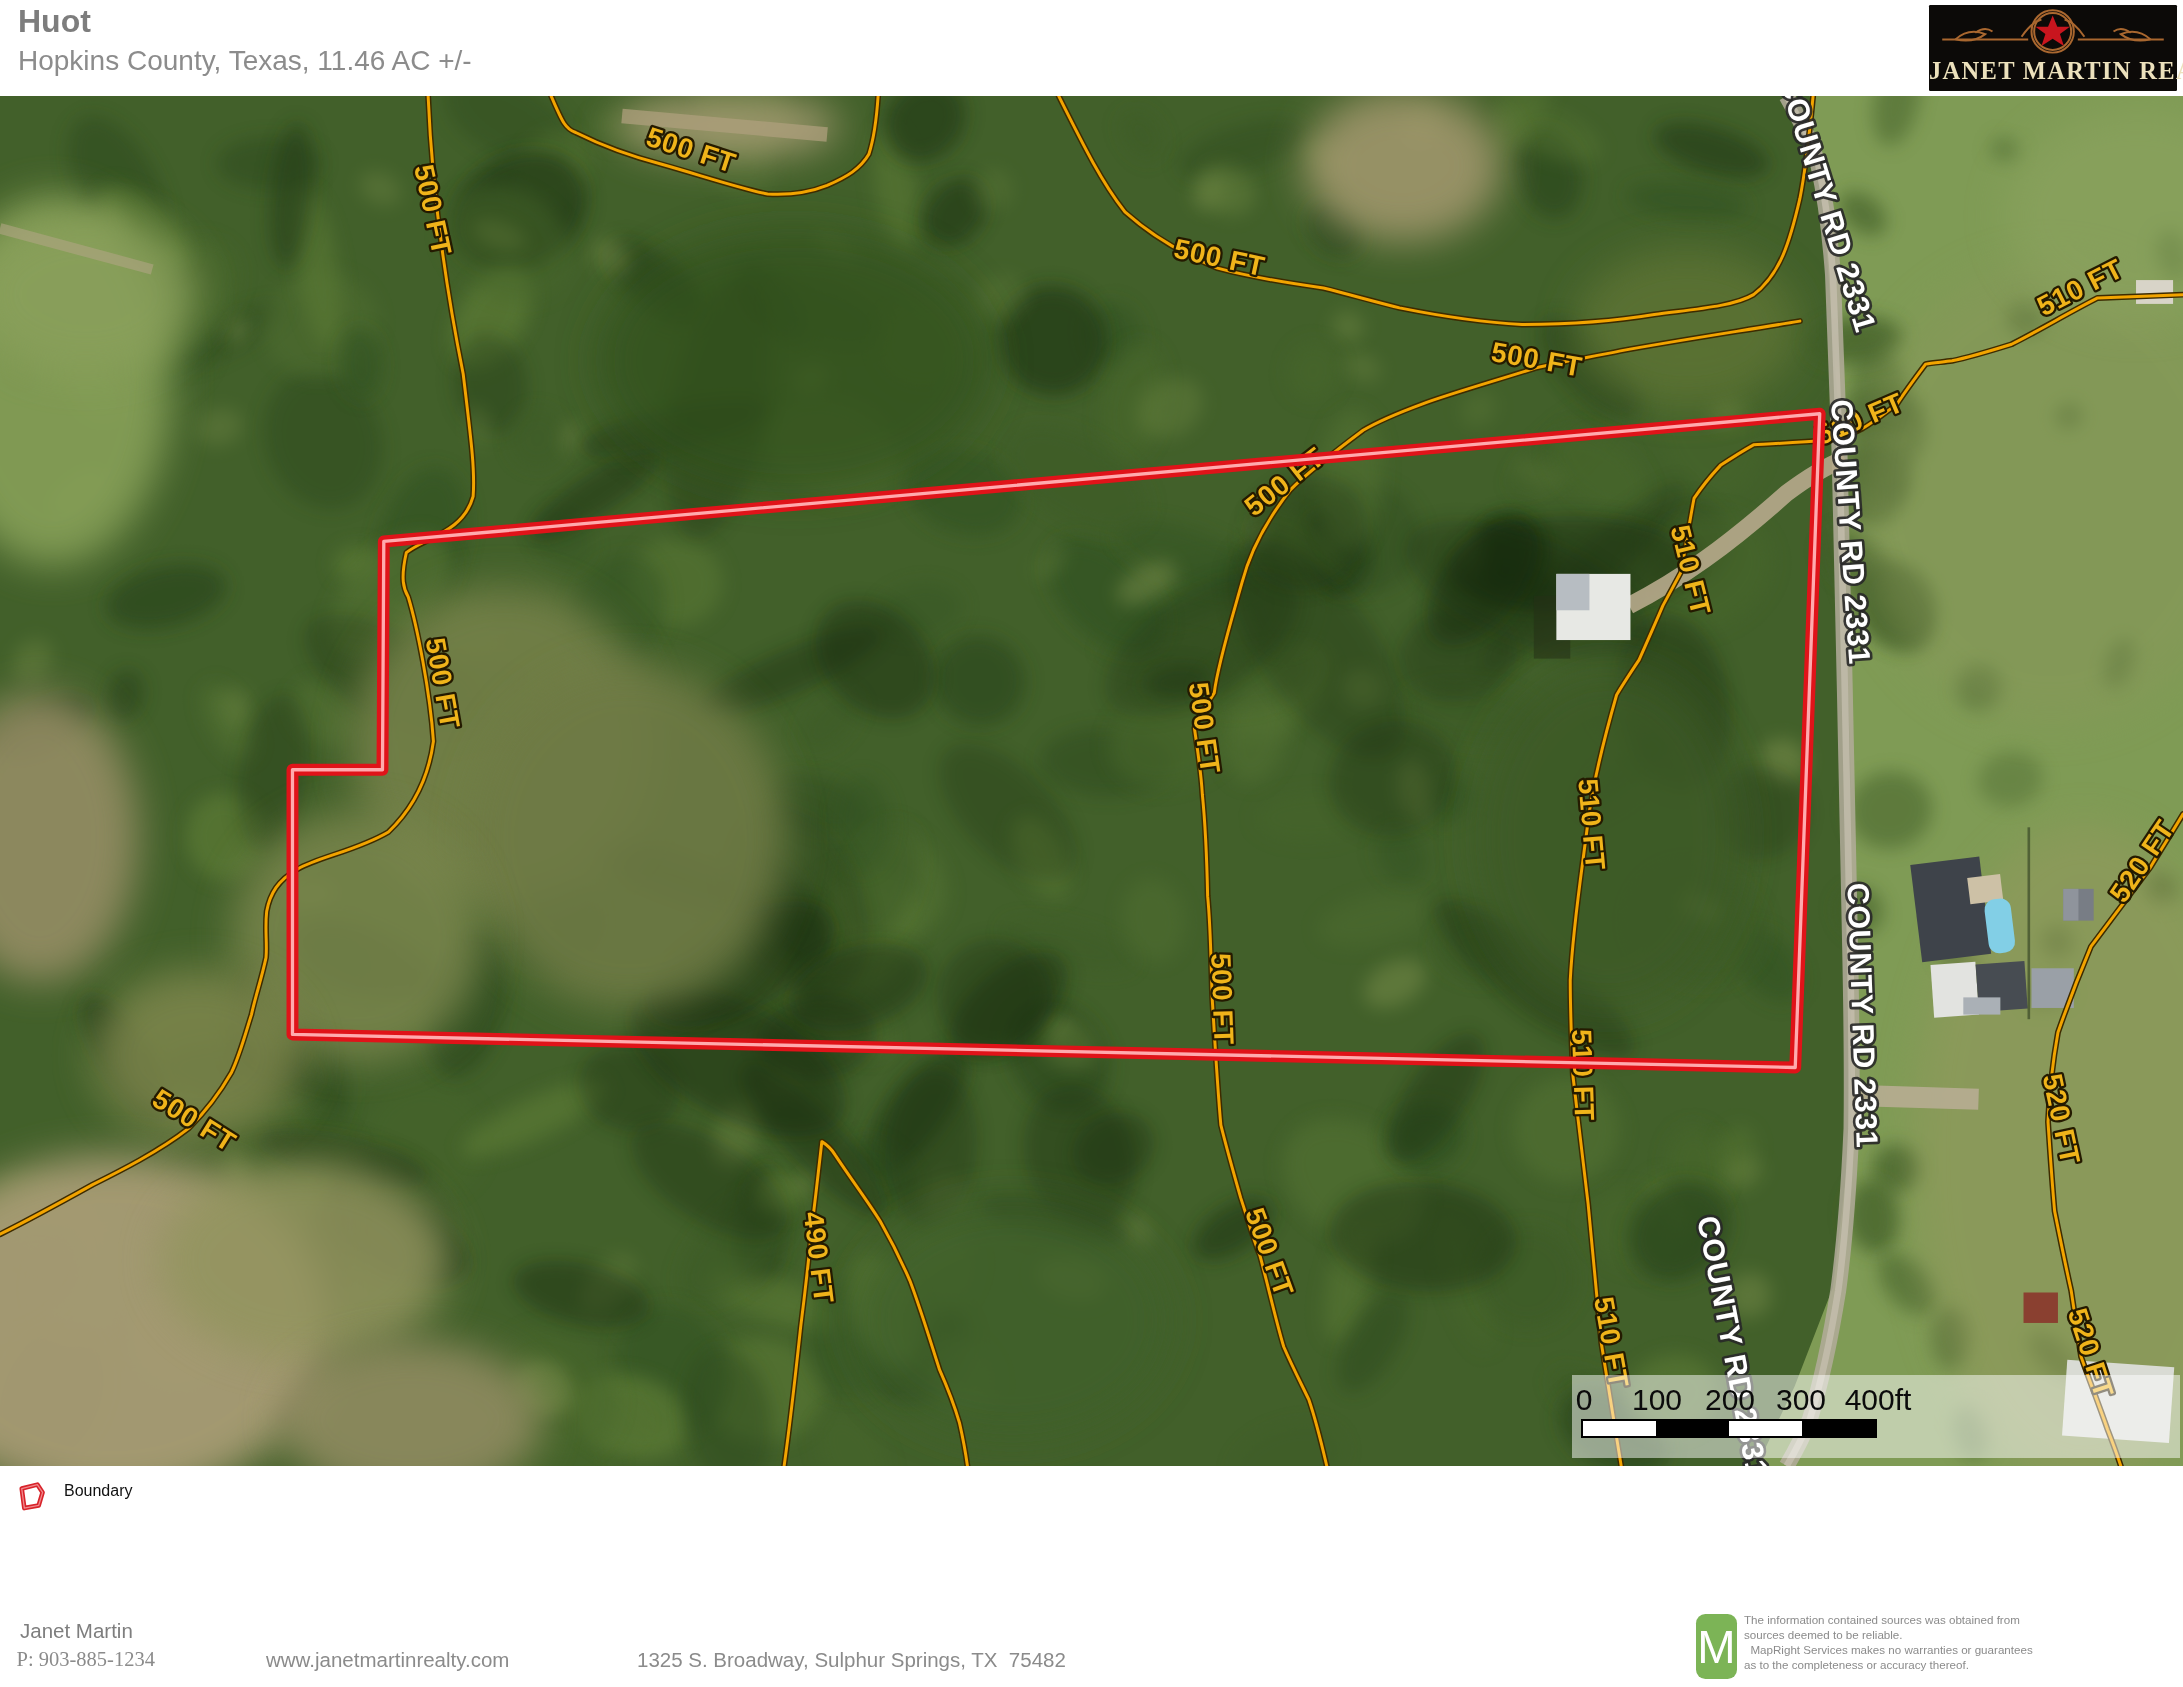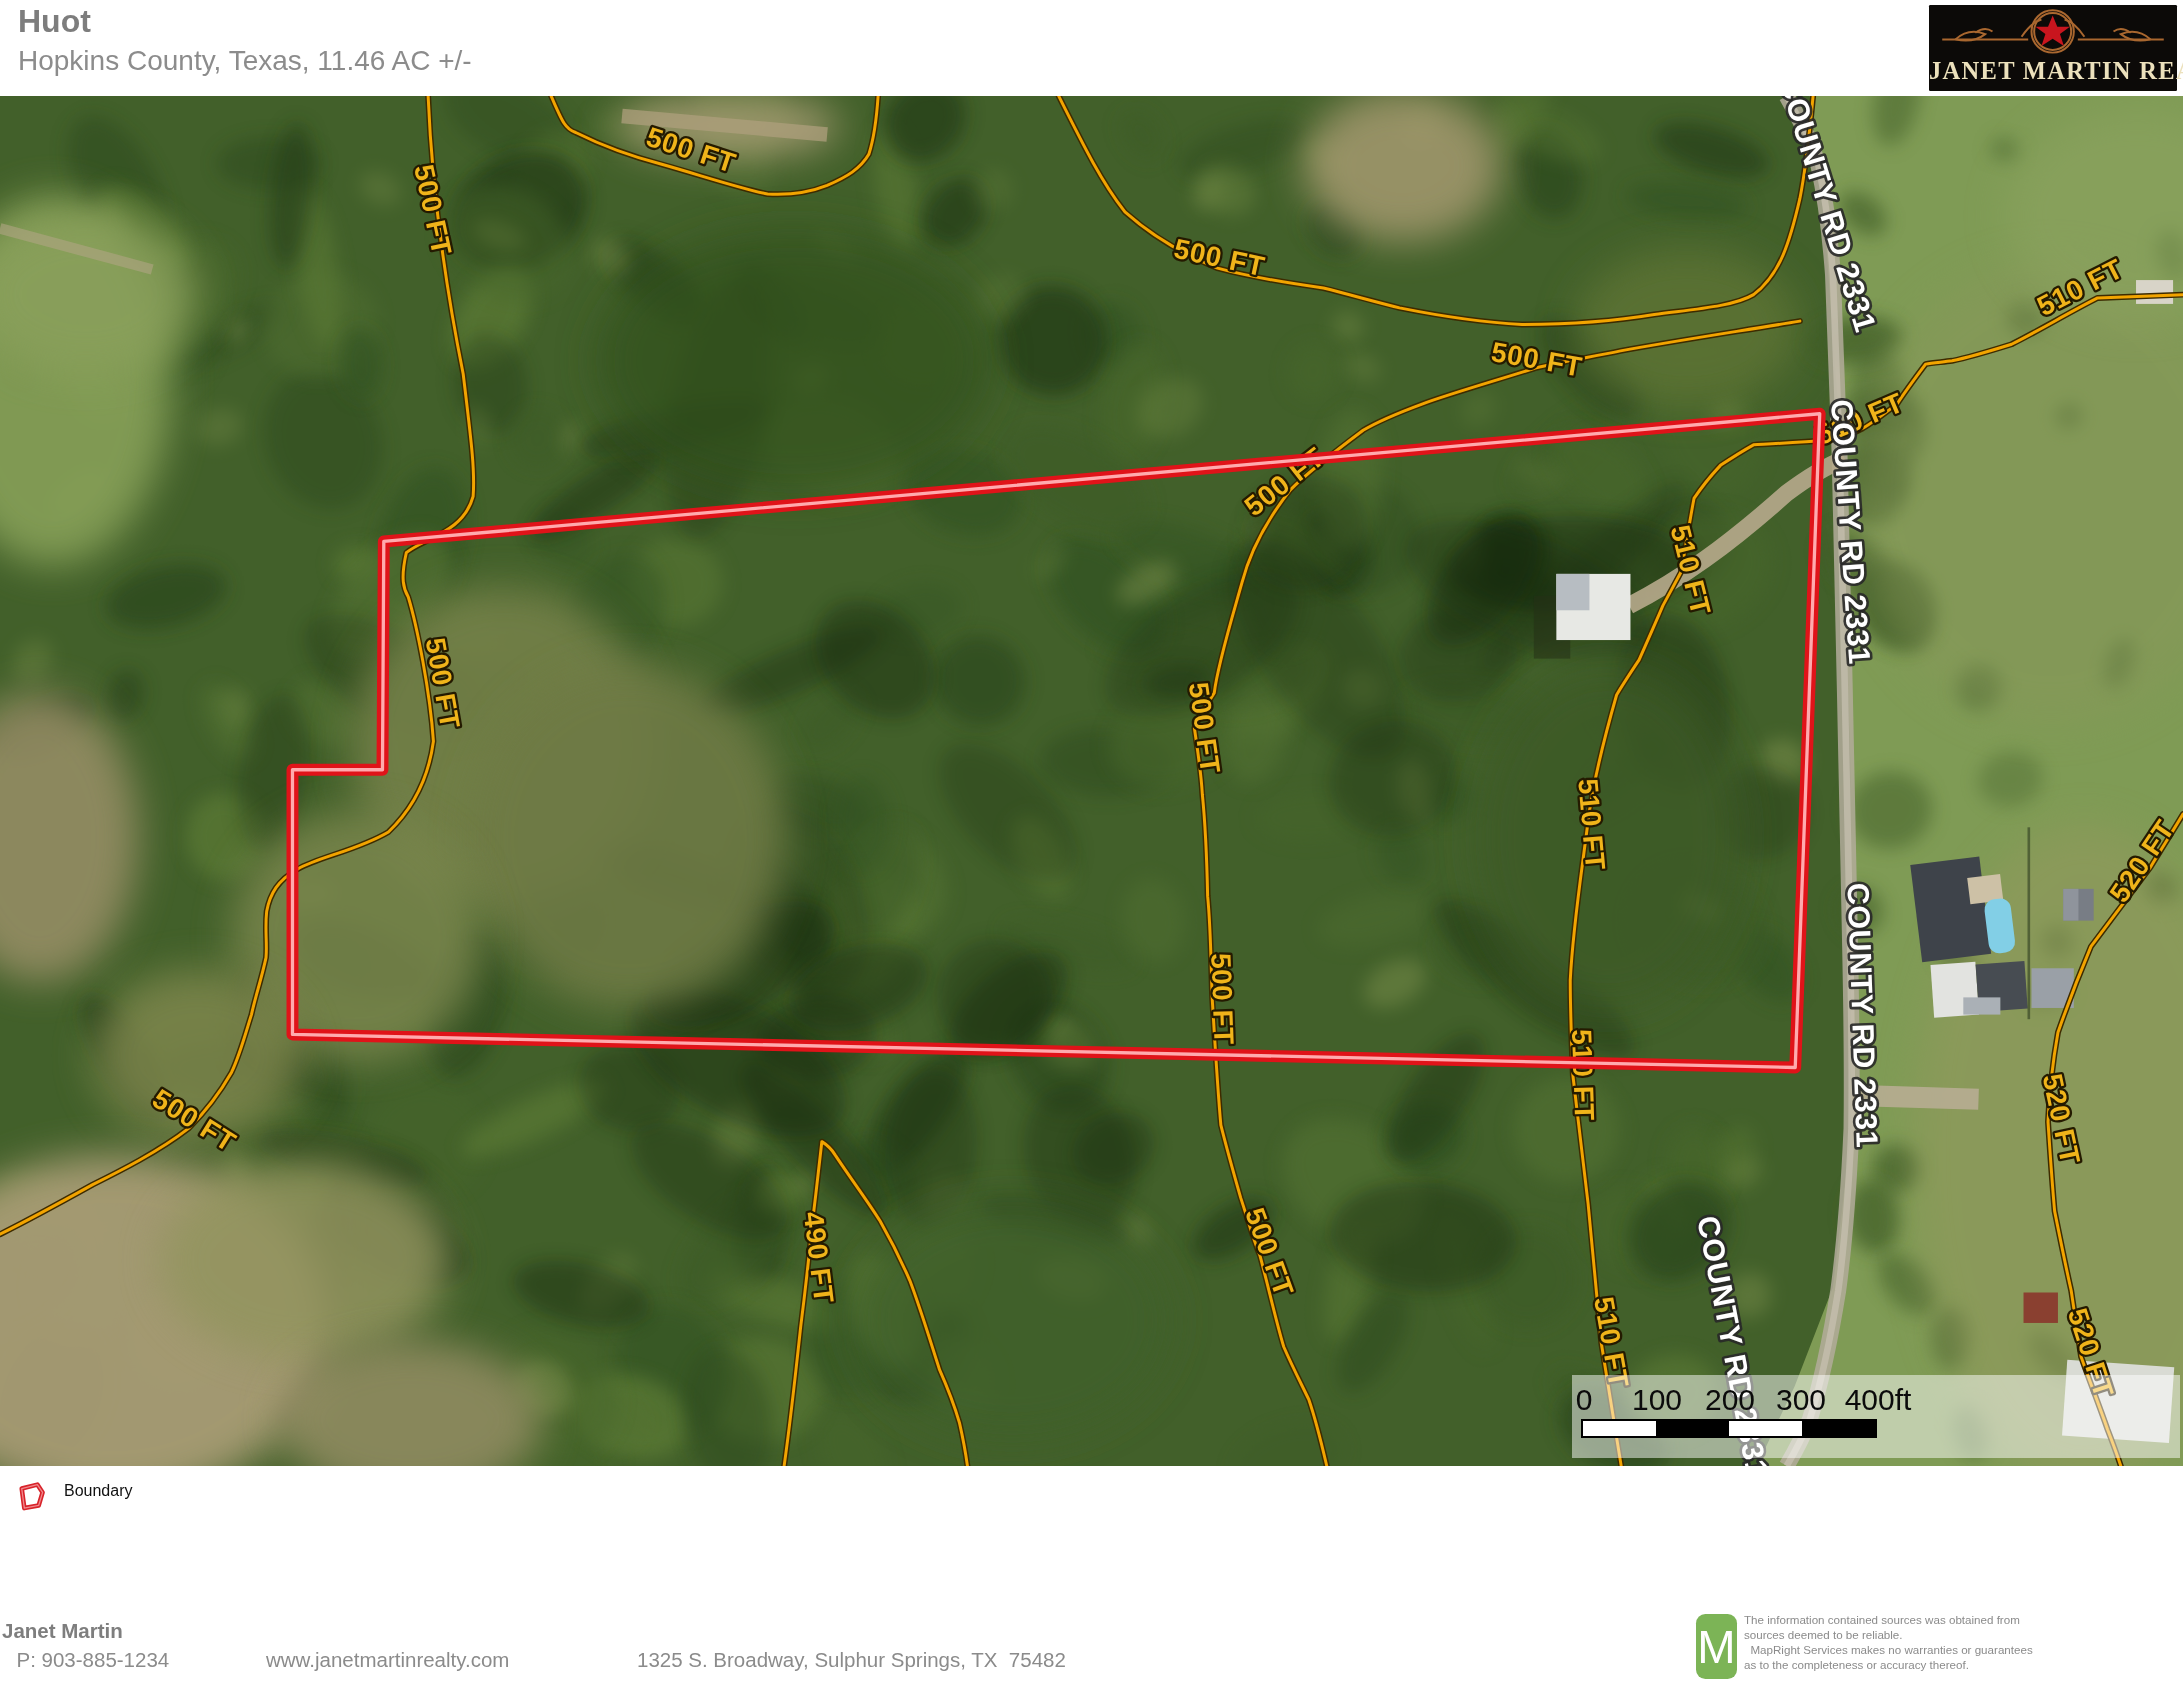--- a/index.html
+++ b/index.html
@@ -28,23 +28,23 @@
   .sb-bar{position:absolute;left:8.6px;top:44px;width:292px;height:14.6px;border:2.6px solid #000;
           display:flex;}
   .sb-seg{flex:1 1 25%;}
   .sb-w{background:#ffffff;} .sb-b{background:#000000;}
 
   
   .legend{position:absolute;left:16.5px;top:1482px;display:flex;gap:18.5px;}
   .legend-label{font-size:16px;color:#111111;}
 
   
-  .f-agent{position:absolute;left:2px;top:1619px;font-size:20.5px;font-weight:bold;color:#7e7e7e;}
+  .f-agent{position:absolute;left:20px;top:1619px;font-size:20.5px;font-weight:normal;color:#7e7e7e;}
   .f-row{position:absolute;left:0;top:1648px;font-size:20.5px;color:#8b8b8b;}
-  .f-phone{position:absolute;left:16.5px;white-space:pre;}
+  .f-phone{position:absolute;left:16.5px;white-space:pre;font-family:Liberation Serif, serif;}
   .f-web{position:absolute;left:266px;white-space:pre;}
   .f-addr{position:absolute;left:637px;white-space:pre;}
 
   .mr-logo{position:absolute;left:1696px;top:1614px;width:41px;height:65px;background:#7cb456;
            border-radius:9.3px;color:#ffffff;font-size:46px;font-weight:400;
            display:flex;align-items:center;justify-content:center;}
   .mr-disc{position:absolute;left:1744px;top:1612px;width:291px;font-size:11.6px;line-height:15px;
            color:#8b8b8b;}
   .mr-disc div{white-space:pre;}
 

